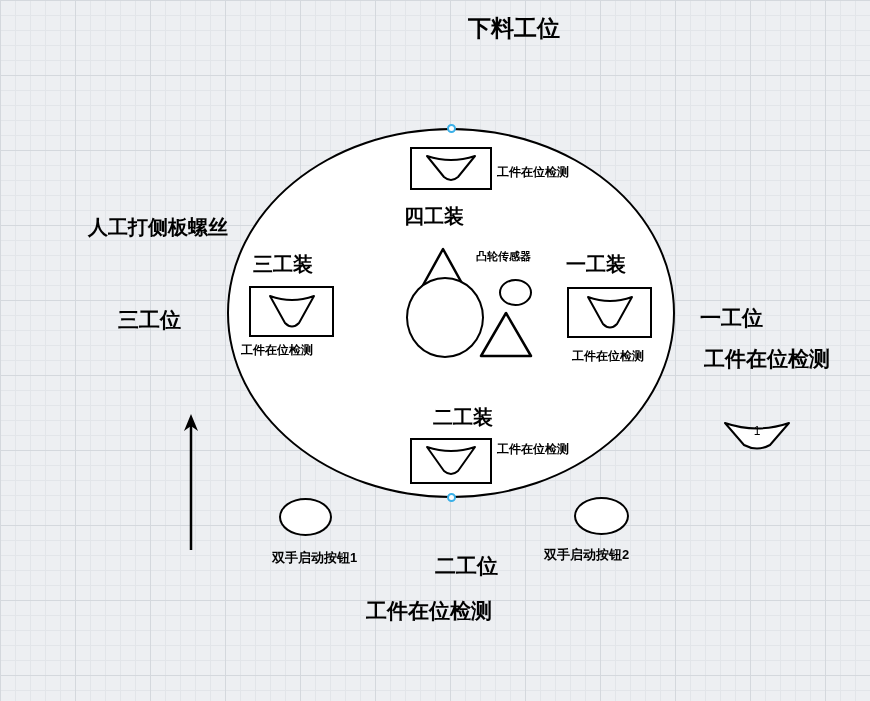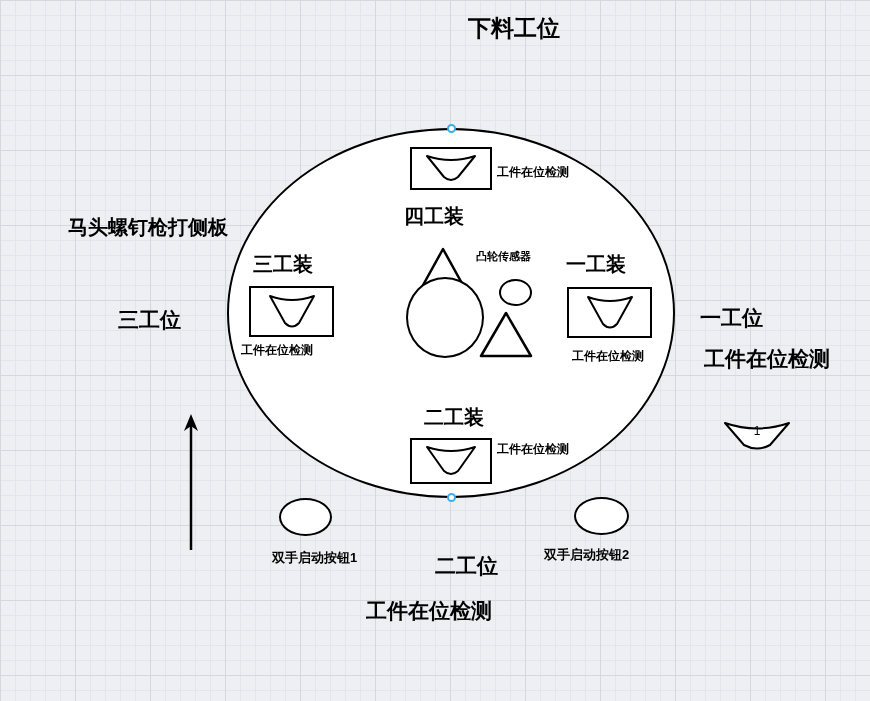--- a/index.html
+++ b/index.html
@@ -28,21 +28,21 @@
   svg{display:block;}
 </style>
 </head>
 <body>
 
 <div class="canvas">
 
   <div class="abs lbl lbl-xl lbl-c" style="left:340px;top:13px;width:220px;">下料工位</div>
 
   <div class="abs lbl lbl-md lbl-c" style="left:0px;top:214px;width:228px;line-height:26px;">
-    <div>马头螺钉枪打侧板</div>
+    <div>人工打侧板螺丝</div>
   </div>
   <div class="abs lbl lbl-lg" style="left:118px;top:306px;">三工位</div>
 
   <div class="abs lbl lbl-lg" style="left:700px;top:304px;">一工位</div>
   <div class="abs lbl lbl-lg" style="left:704px;top:345px;">工件在位检测</div>
 
   <div class="abs shape ellipse" style="left:227px;top:128px;width:448px;height:370px;"></div>
 
   <div class="abs marker" style="left:447px;top:124px;"></div>
   <div class="abs marker" style="left:447px;top:493px;"></div>
@@ -64,21 +64,21 @@
   <div class="abs lbl lbl-sm" style="left:241px;top:342px;">工件在位检测</div>
 
   <div class="abs lbl lbl-md" style="left:566px;top:251px;">一工装</div>
   <div class="abs shape sensor-box" style="left:567px;top:287px;width:85px;height:51px;">
     <svg width="52" height="40" viewBox="0 0 52 40">
       <path d="M4 4 Q26 12 48 4 L33 31 Q26 38 19 31 Z" fill="#fff" stroke="#000" stroke-width="2" stroke-linejoin="round"></path>
     </svg>
   </div>
   <div class="abs lbl lbl-sm" style="left:572px;top:348px;">工件在位检测</div>
 
-  <div class="abs lbl lbl-md" style="left:424px;top:404px;">二工装</div>
+  <div class="abs lbl lbl-md" style="left:433px;top:404px;">二工装</div>
   <div class="abs shape sensor-box" style="left:410px;top:438px;width:82px;height:46px;">
     <svg width="56" height="36" viewBox="0 0 56 36">
       <path d="M4 4 Q28 12 52 4 L35 28 Q28 34 21 28 Z" fill="#fff" stroke="#000" stroke-width="2" stroke-linejoin="round"></path>
     </svg>
   </div>
   <div class="abs lbl lbl-sm" style="left:497px;top:441px;">工件在位检测</div>
 
   <svg class="abs" style="left:419px;top:246px;" width="48" height="44">
     <polygon points="24,3 3,41 45,41" fill="#fff" stroke="#000" stroke-width="2.5" stroke-linejoin="round"></polygon>
   </svg>

